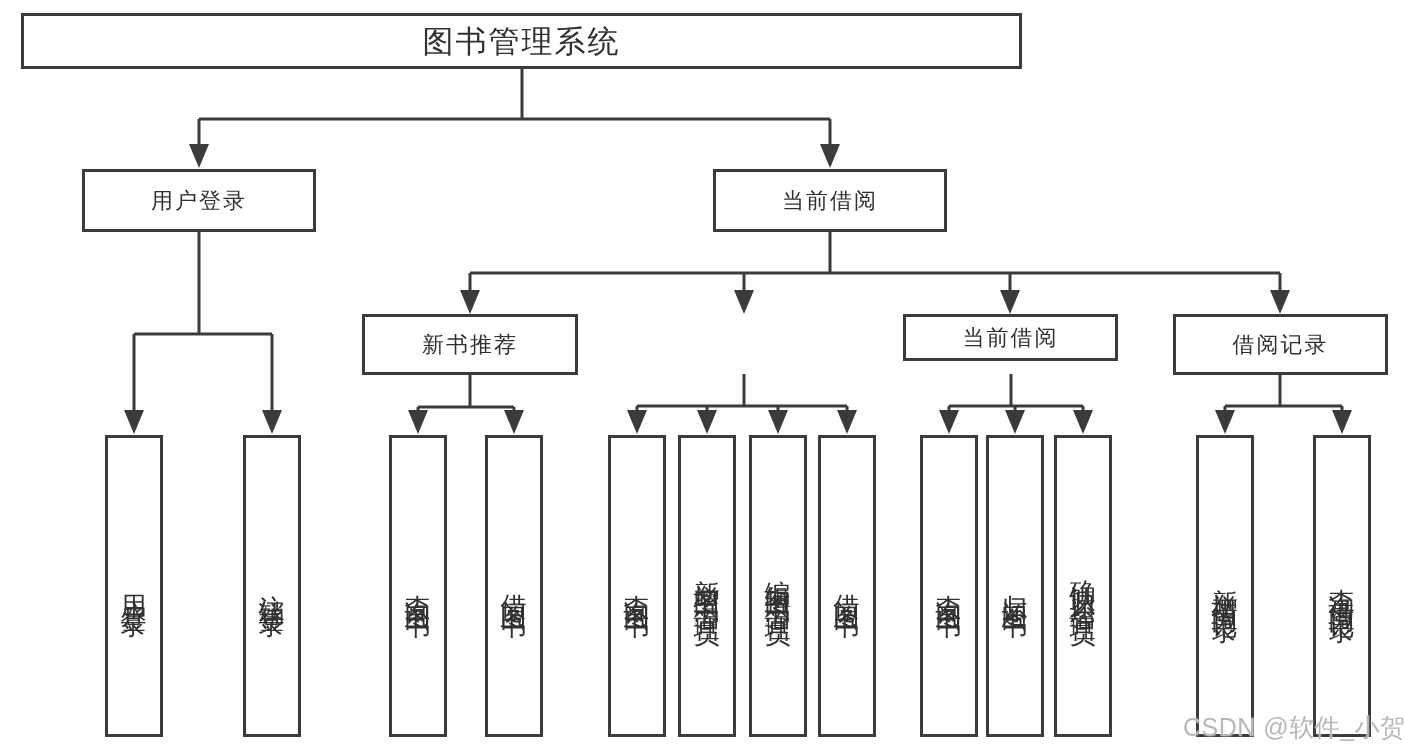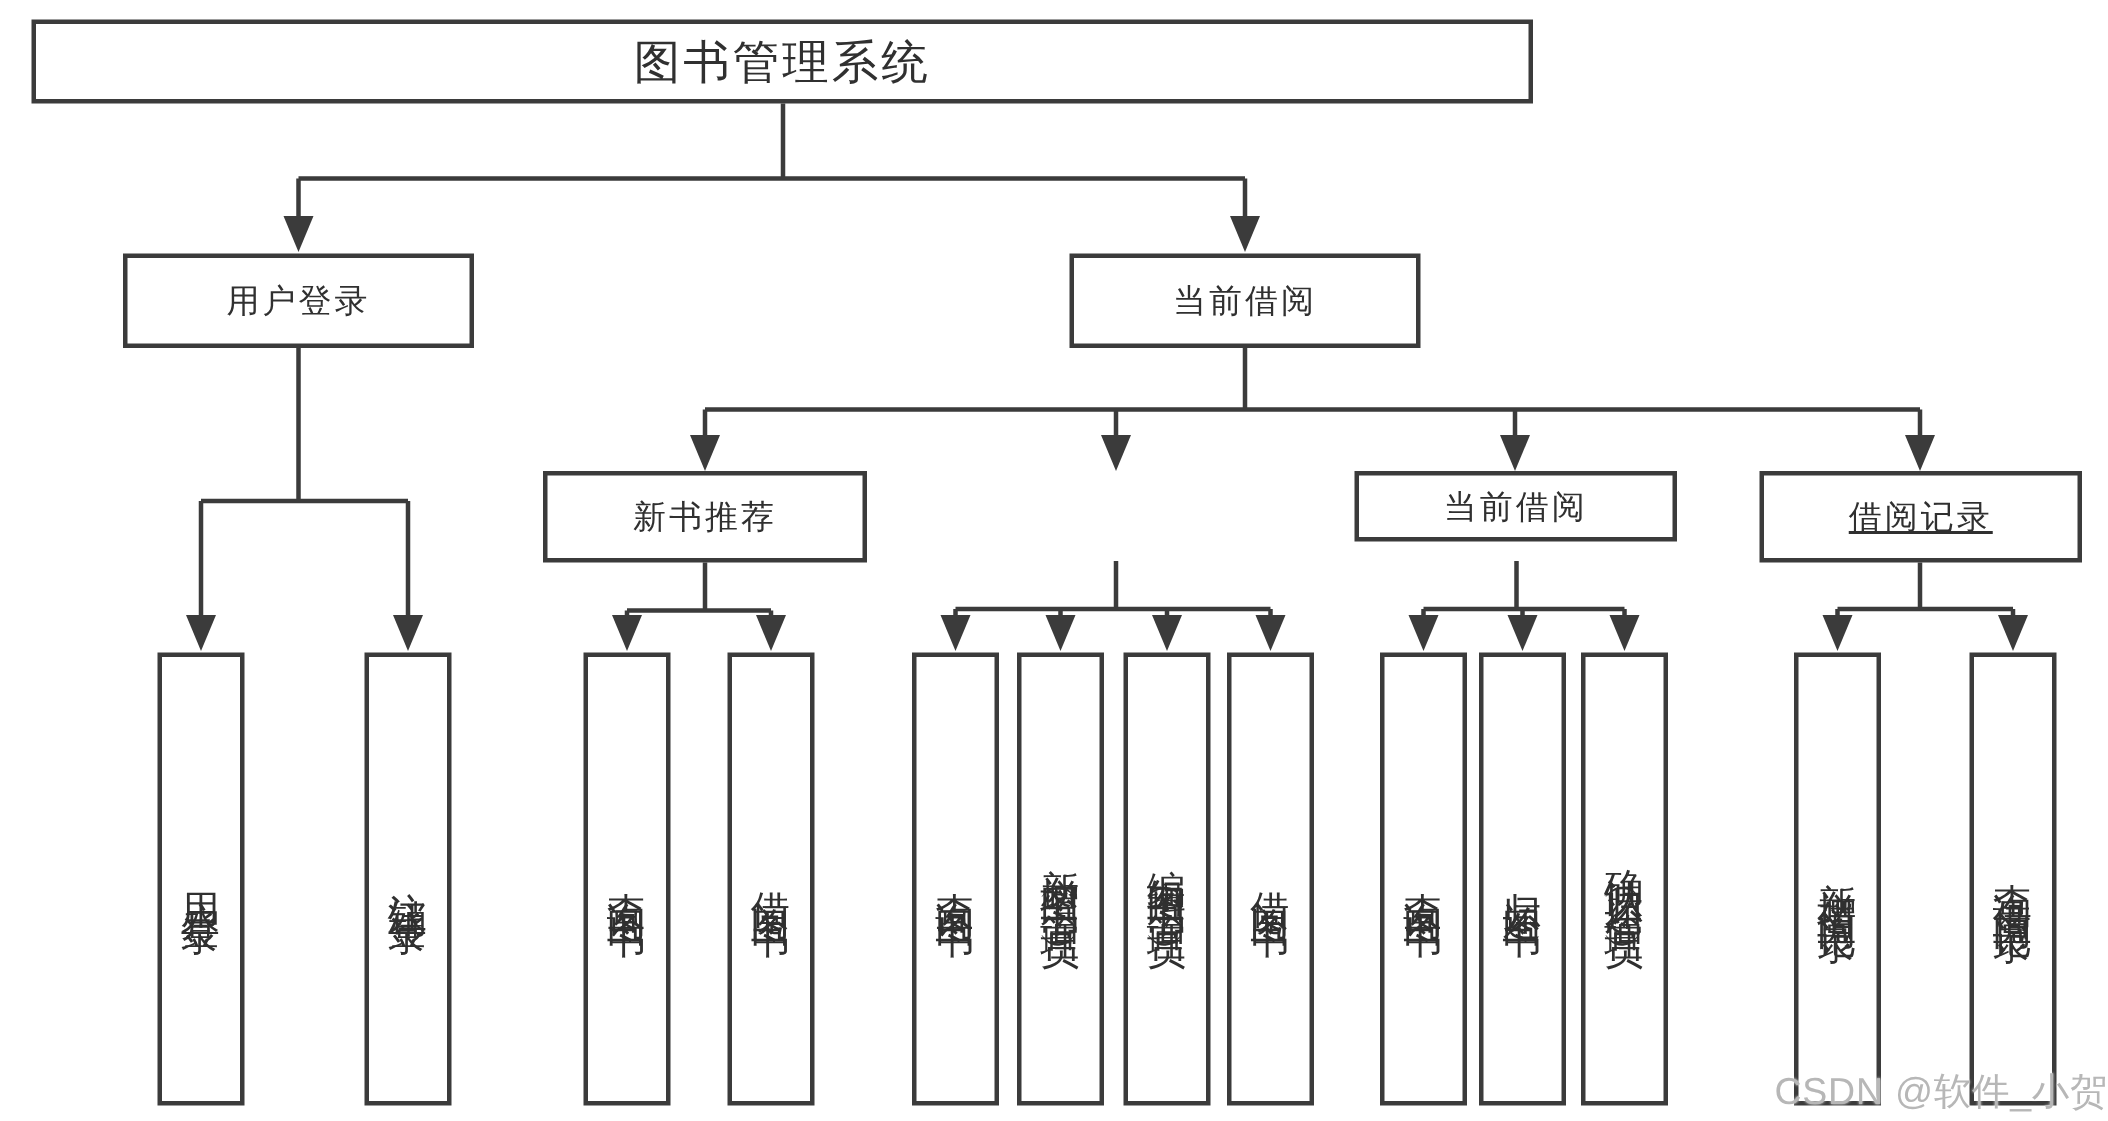--- a/index.html
+++ b/index.html
@@ -118,21 +118,21 @@
     </g>
   </svg>
 
   <div class="box h root" style="left:21px;top:13px;width:1001px;height:56px;">图书管理系统</div>
 
   <div class="box h" style="left:82px;top:169px;width:234px;height:63px;">用户登录</div>
   <div class="box h" style="left:713px;top:169px;width:234px;height:63px;">当前借阅</div>
 
   <div class="box h" style="left:362px;top:314px;width:216px;height:61px;">新书推荐</div>
   <div class="box h" style="left:903px;top:314px;width:215px;height:47px;">当前借阅</div>
-  <div class="box h" style="left:1173px;top:314px;width:215px;height:61px;text-decoration:underline;">借阅记录</div>
+  <div class="box h" style="left:1173px;top:314px;width:215px;height:61px;">借阅记录</div>
 
   <div class="box v" style="left:105px;top:435px;width:58px;height:302px;">用户登录</div>
   <div class="box v" style="left:243px;top:435px;width:58px;height:302px;">注销登录</div>
 
   <div class="box v" style="left:389px;top:435px;width:58px;height:302px;">查询图书</div>
   <div class="box v" style="left:485px;top:435px;width:58px;height:302px;">借阅图书</div>
 
   <div class="box v" style="left:608px;top:435px;width:58px;height:302px;">查询图书</div>
   <div class="box v" style="left:678px;top:435px;width:58px;height:302px;">新增图书（管理员）</div>
   <div class="box v" style="left:749px;top:435px;width:58px;height:302px;">编辑图书（管理员）</div>

